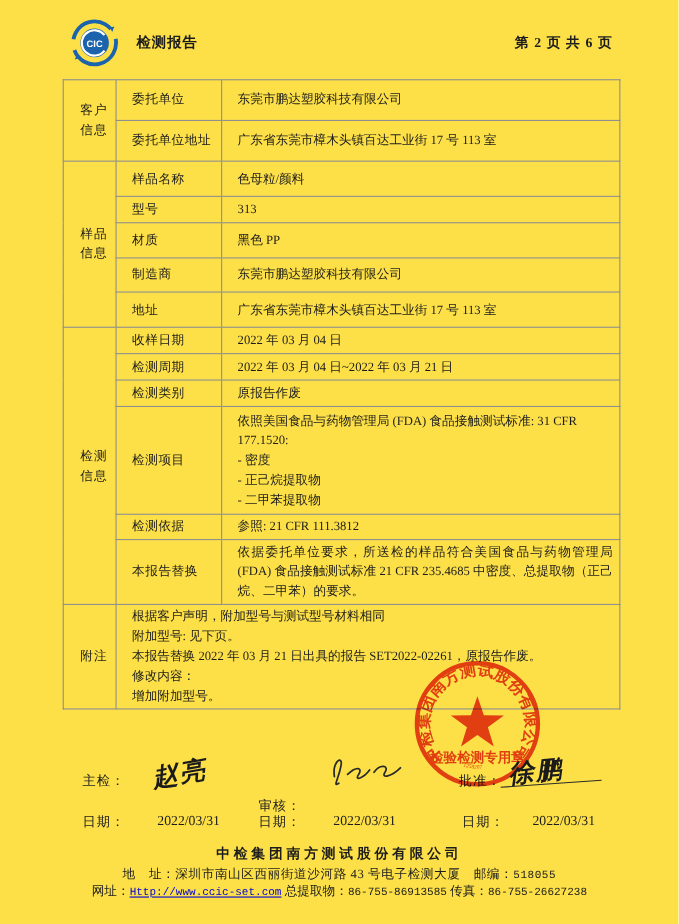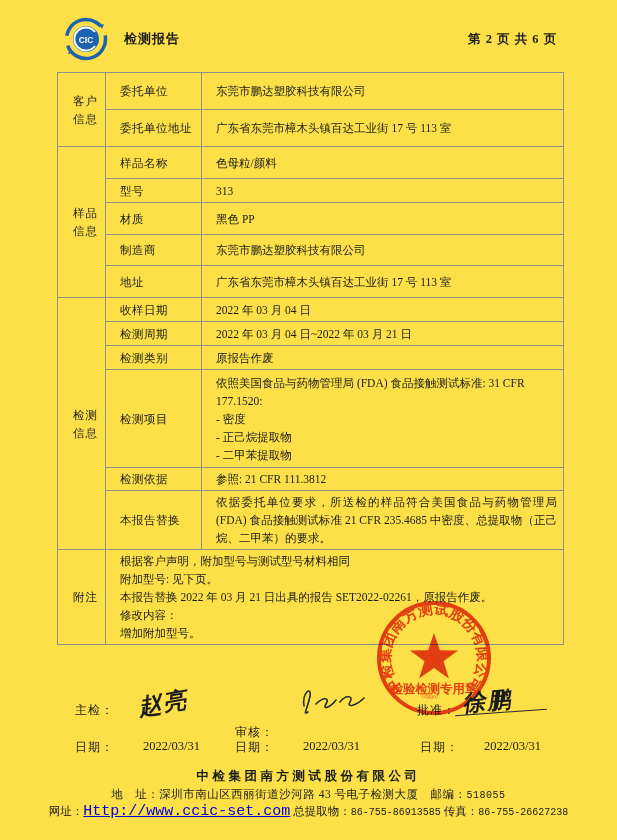--- a/index.html
+++ b/index.html
@@ -46,21 +46,21 @@
   
   .stamp { mix-blend-mode:multiply; opacity:0.9; }
 
   
   .foot { left:0; width:617px; text-align:center; }
   .foot-co { top:768px; font-size:12.5px; font-weight:bold; letter-spacing:3.5px; }
   .foot-addr { top:787px; font-size:11.5px; letter-spacing:0.5px; }
   .foot-contact { top:803px; font-size:11.5px; }
   .mono { font-family:"Liberation Mono","DejaVu Sans Mono",monospace; font-size:10px; }
   a.url { color:#0000dd; text-decoration:underline;
-          font-family:"Liberation Mono","DejaVu Sans Mono",monospace; font-size:15px; }
+          font-family:"Liberation Mono","DejaVu Sans Mono",monospace; font-size:10px; }
 </style>
 </head>
 <body>
 
 <div class="page">
 
   <svg class="abs" style="left:64px; top:17px;" width="44" height="44" viewBox="0 0 44 44">
     <g fill="none" stroke="#1b63ac">
       <circle cx="22" cy="22" r="19.5" stroke-width="3.5" stroke-dasharray="44 10 44 10" transform="rotate(30 22 22)"></circle>
     </g>

